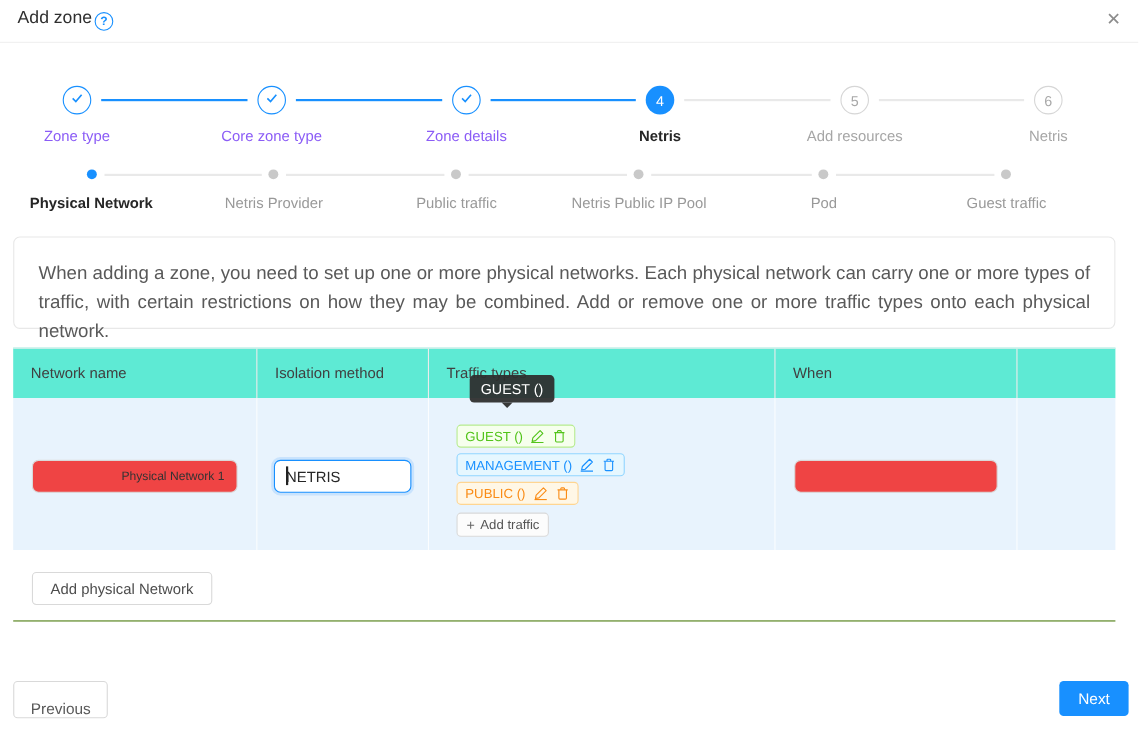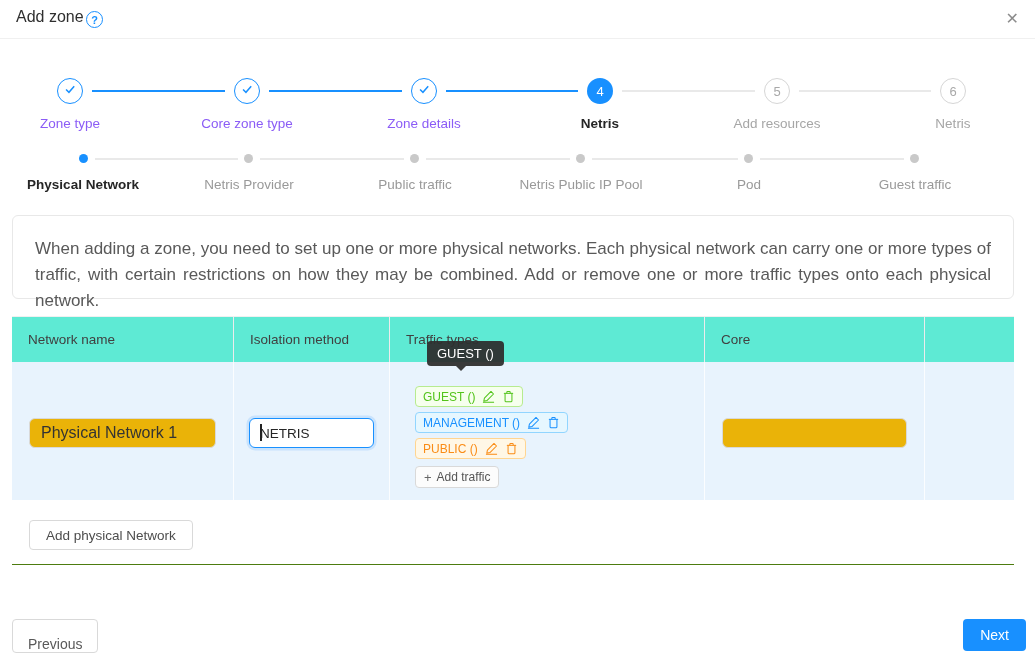--- a/index.html
+++ b/index.html
@@ -41,22 +41,22 @@
   
   .panel { position:absolute; left:12px; top:316px; width:1002px; }
   .thead { display:flex; height:46px; background:#5eead4; border-top:1px solid #f0f0f0; }
   .th { padding-left:16px; line-height:46px; font-size:13.5px; color:#404040; border-right:1px solid #ececec; }
   .th:last-child { border-right:none; }
   .trow { display:flex; height:138px; background:#e8f3fd; }
   .td { position:relative; border-right:1px solid rgba(255,255,255,0.8); }
   .td:last-child { border-right:none; }
   .c1 { width:222px; } .c2 { width:156px; } .c3 { width:315px; } .c4 { width:220px; } .c5 { width:89px; }
 
-  .inp { position:absolute; top:56px; height:30px; border:1px solid #d9d9d9; border-radius:6px; background:#eab308;
-         font-family:"Liberation Sans", sans-serif; font-size:16px; color:#333; padding:0 11px; outline:none; }
+  .inp { position:absolute; top:56px; height:30px; border:1px solid #d9d9d9; border-radius:6px; background:#ef4444;
+         font-family:"Liberation Sans", sans-serif; font-size:11px; color:#333; padding:0 11px; outline:none;text-align:right; }
   .focus-wrap { position:absolute; left:15px; top:56px; width:125px; height:30px; background:#fff; border:1.5px solid #1890ff;
                 border-radius:6px; box-shadow:0 0 0 2.5px rgba(24,144,255,0.15); }
   .focus-wrap input { width:100%; height:100%; border:none; background:transparent; border-radius:6px;
                       font-family:"Liberation Sans", sans-serif; font-size:13.5px; color:#262626; padding:0 10px; outline:none; }
   .caret { position:absolute; left:10px; top:5px; width:1.5px; height:17px; background:#222; }
 
   .tagstack { position:absolute; left:25px; top:24px; display:flex; flex-direction:column; align-items:flex-start; gap:5px; }
   .tag { display:inline-flex; align-items:center; height:21px; padding:0 7px; border-radius:4px; font-size:12px; gap:7px; background:#fff; }
   .tag.green  { color:#52c41a; background:#f6ffed; border:1px solid #b7eb8f; }
   .tag.blue   { color:#1890ff; background:#e6f7ff; border:1px solid #91d5ff; }
@@ -153,21 +153,21 @@
   <div class="dlabel" style="left:749px;">Pod</div>
   <div class="dlabel" style="left:915px;">Guest traffic</div>
 
   <div class="infobox">When adding a zone, you need to set up one or more physical networks. Each physical network can carry one or more types of traffic, with certain restrictions on how they may be combined. Add or remove one or more traffic types onto each physical network.</div>
 
   <div class="panel">
     <div class="thead">
       <div class="th c1">Network name</div>
       <div class="th c2">Isolation method</div>
       <div class="th c3">Traffic types</div>
-      <div class="th c4">Core</div>
+      <div class="th c4">When</div>
       <div class="th c5"></div>
     </div>
 
     <div class="trow">
       <div class="td c1">
         <input class="inp" style="left: 17px; width: 187px;" type="text" value="Physical Network 1">
       </div>
       <div class="td c2">
         <div class="focus-wrap">
           <input type="text" value="NETRIS" style="">

